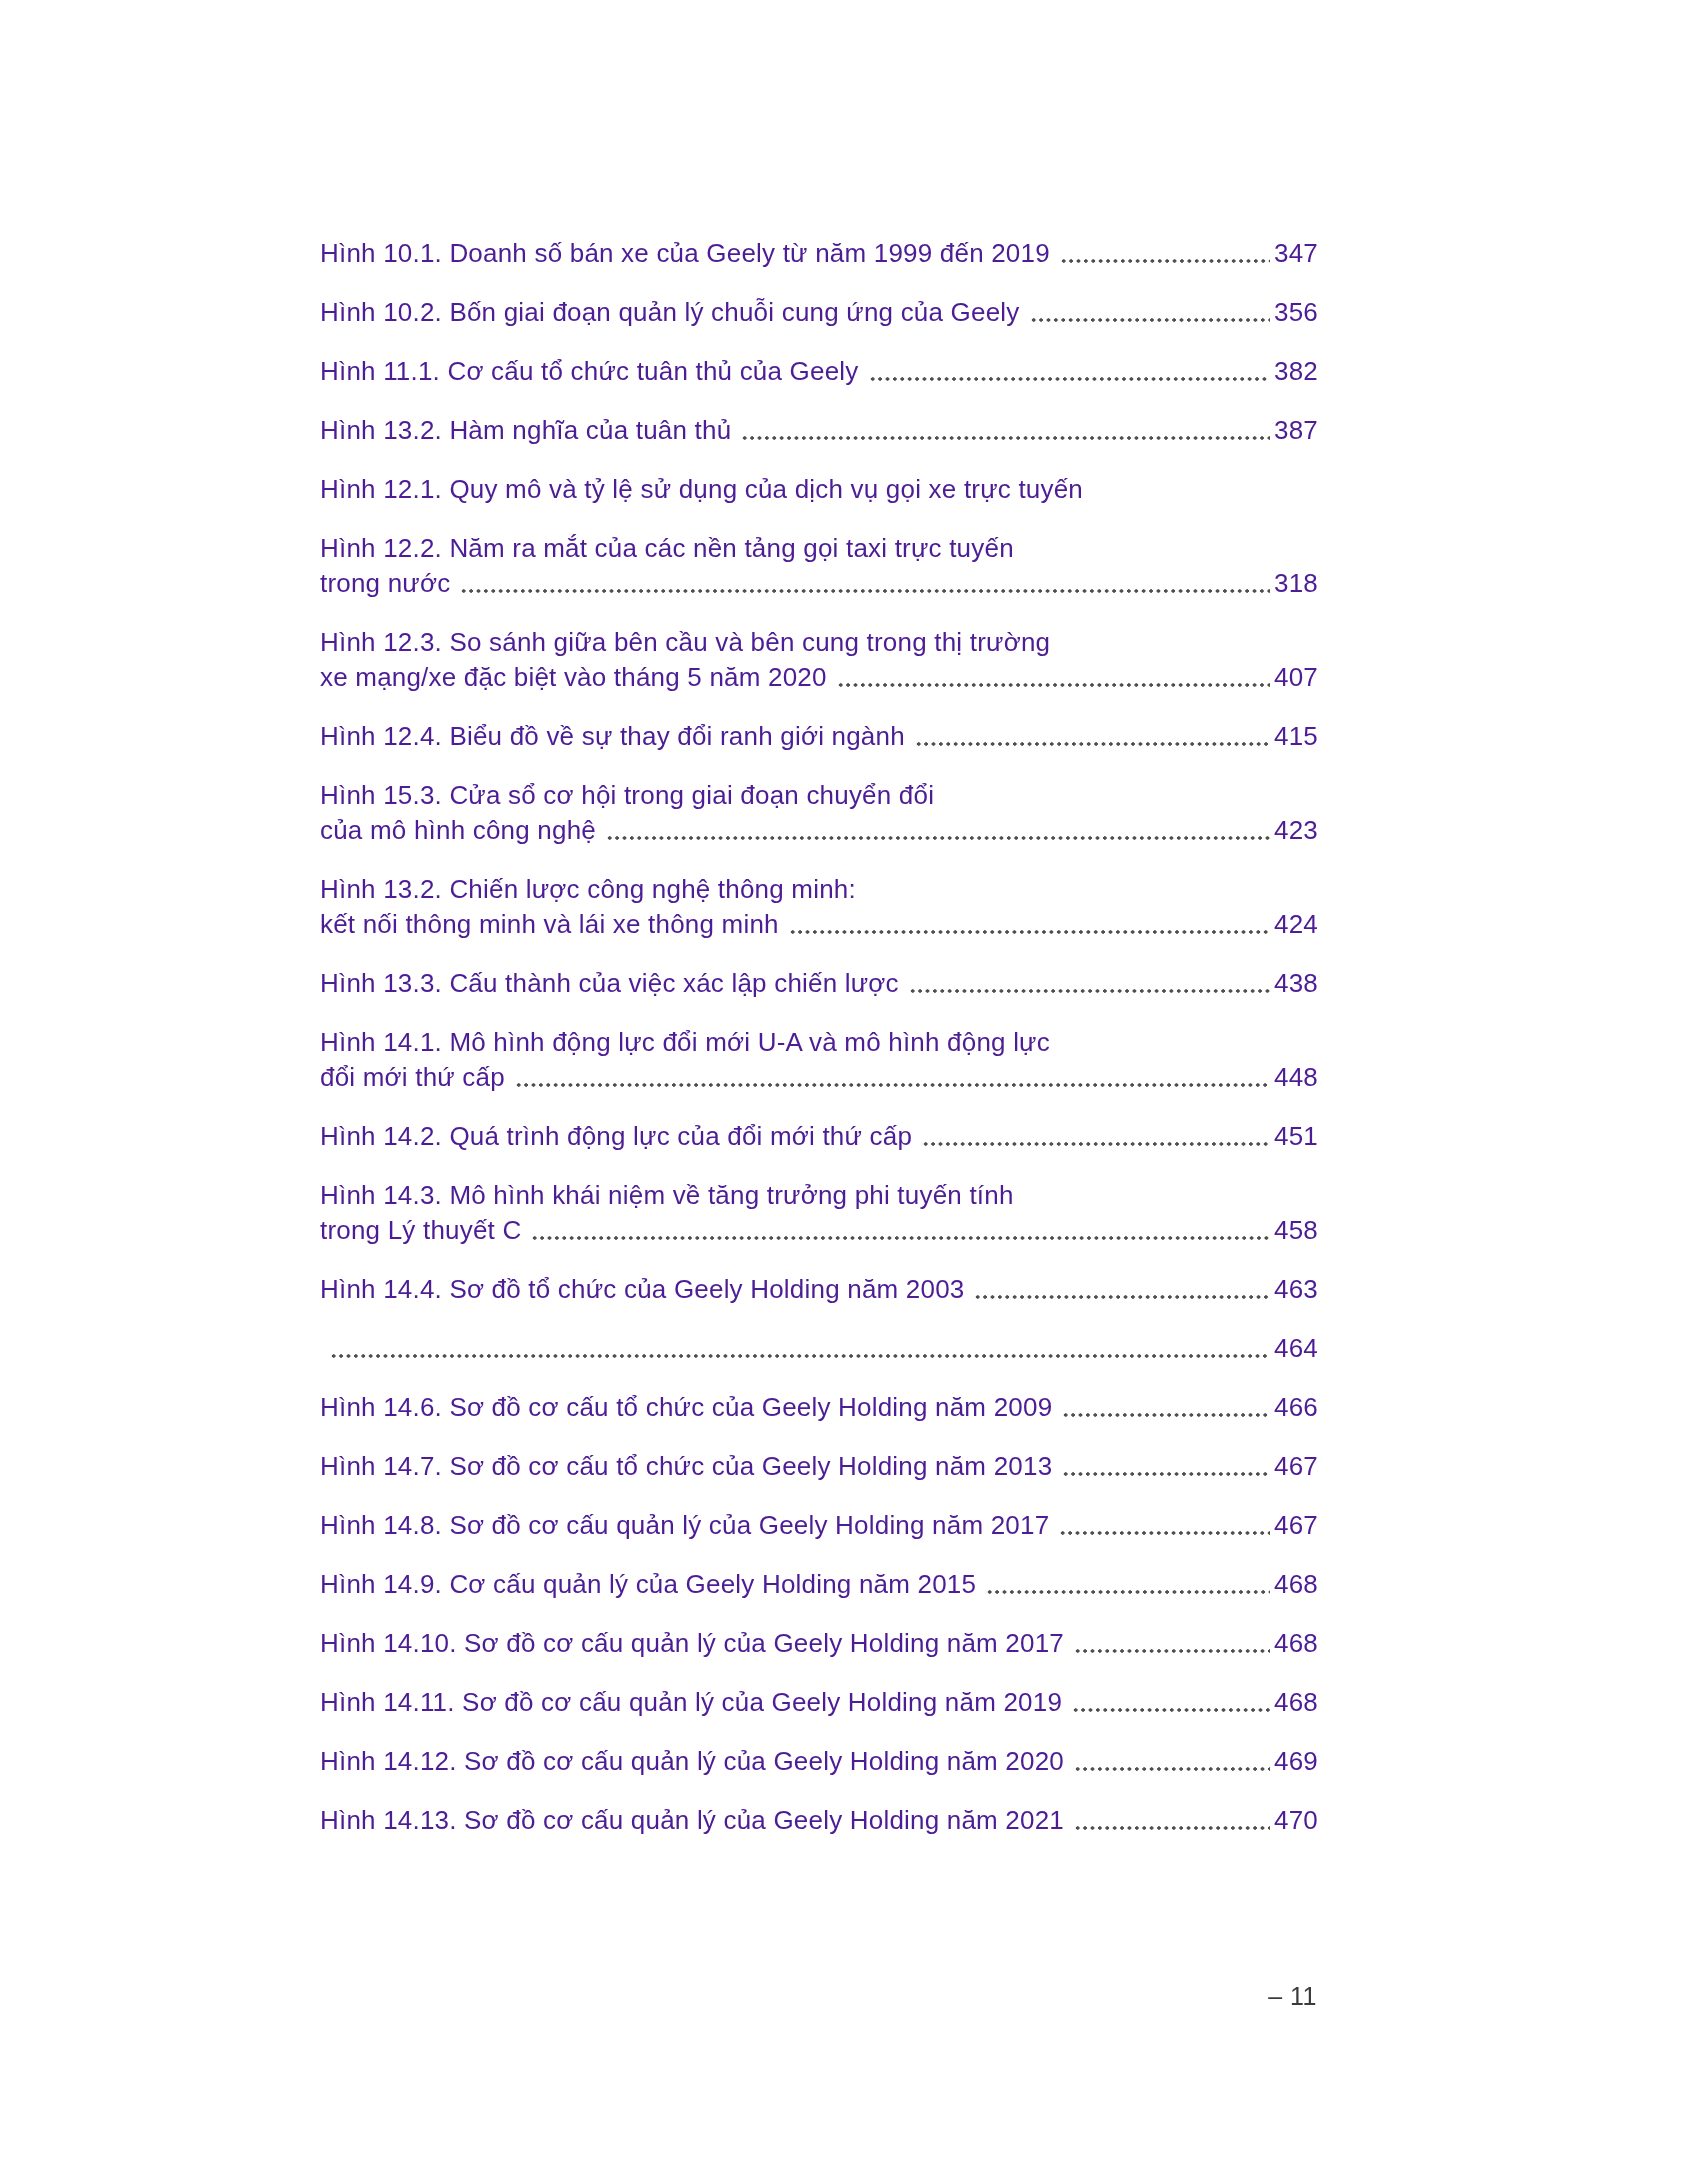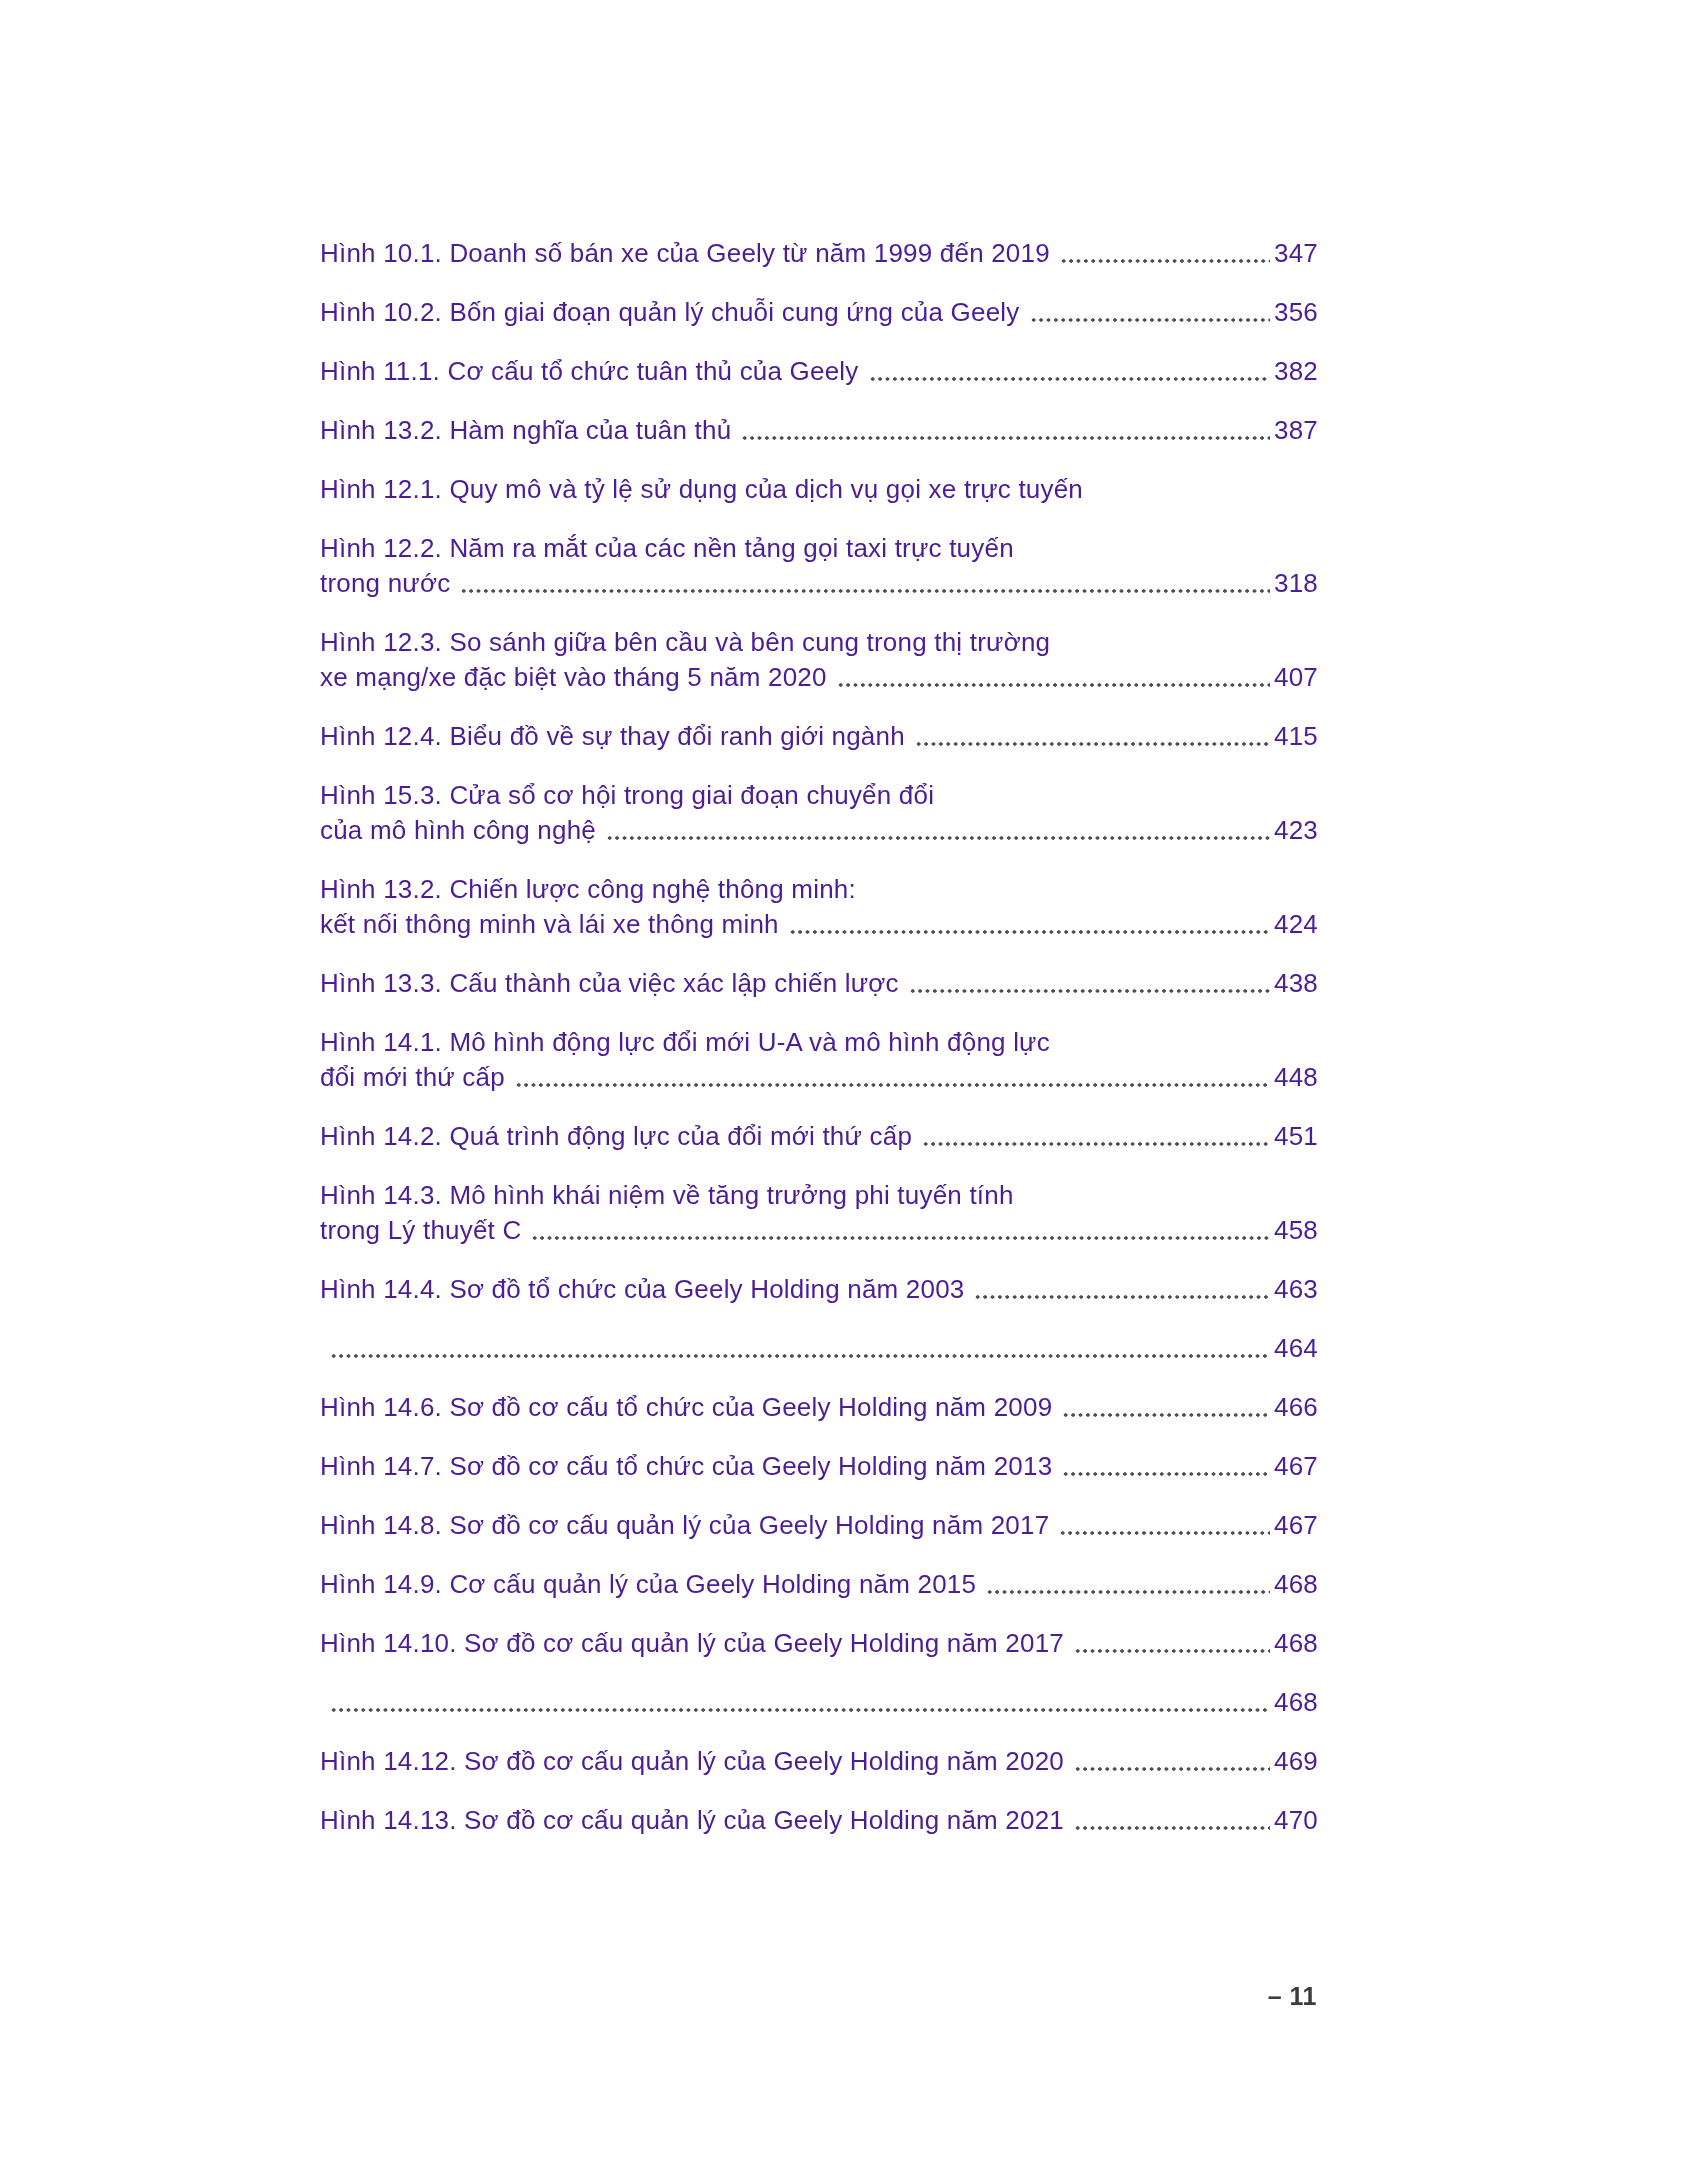--- a/index.html
+++ b/index.html
@@ -52,21 +52,21 @@
   .pg {
     flex: 0 0 auto;
   }
   .footer {
     position: absolute;
     top: 1982px;
     right: 366px;
     font-size: 25px;
     letter-spacing: 0.5px;
     color: #3b3b3b;
-    font-weight: 700;
+    font-weight: 400;
   }
 </style>
 </head>
 <body>
 
 <div class="page">
   <div class="toc" id="toc-list">
       <div class="entry">
         <div class="entry-line">
           <span class="txt">Hình 10.1. Doanh số bán xe của Geely từ năm 1999 đến 2019</span>
@@ -224,20 +224,21 @@
       </div>
       <div class="entry">
         <div class="entry-line">
           <span class="txt">Hình 14.10. Sơ đồ cơ cấu quản lý của Geely Holding năm 2017</span>
           <span class="leader"></span>
           <span class="pg">468</span>
         </div>
       </div>
       <div class="entry">
         <div class="entry-line">
+          <span class="txt">Hình 14.11. Sơ đồ cơ cấu quản lý của Geely Holding năm 2019</span>
           <span class="leader"></span>
           <span class="pg">468</span>
         </div>
       </div>
       <div class="entry">
         <div class="entry-line">
           <span class="txt">Hình 14.12. Sơ đồ cơ cấu quản lý của Geely Holding năm 2020</span>
           <span class="leader"></span>
           <span class="pg">469</span>
         </div>

